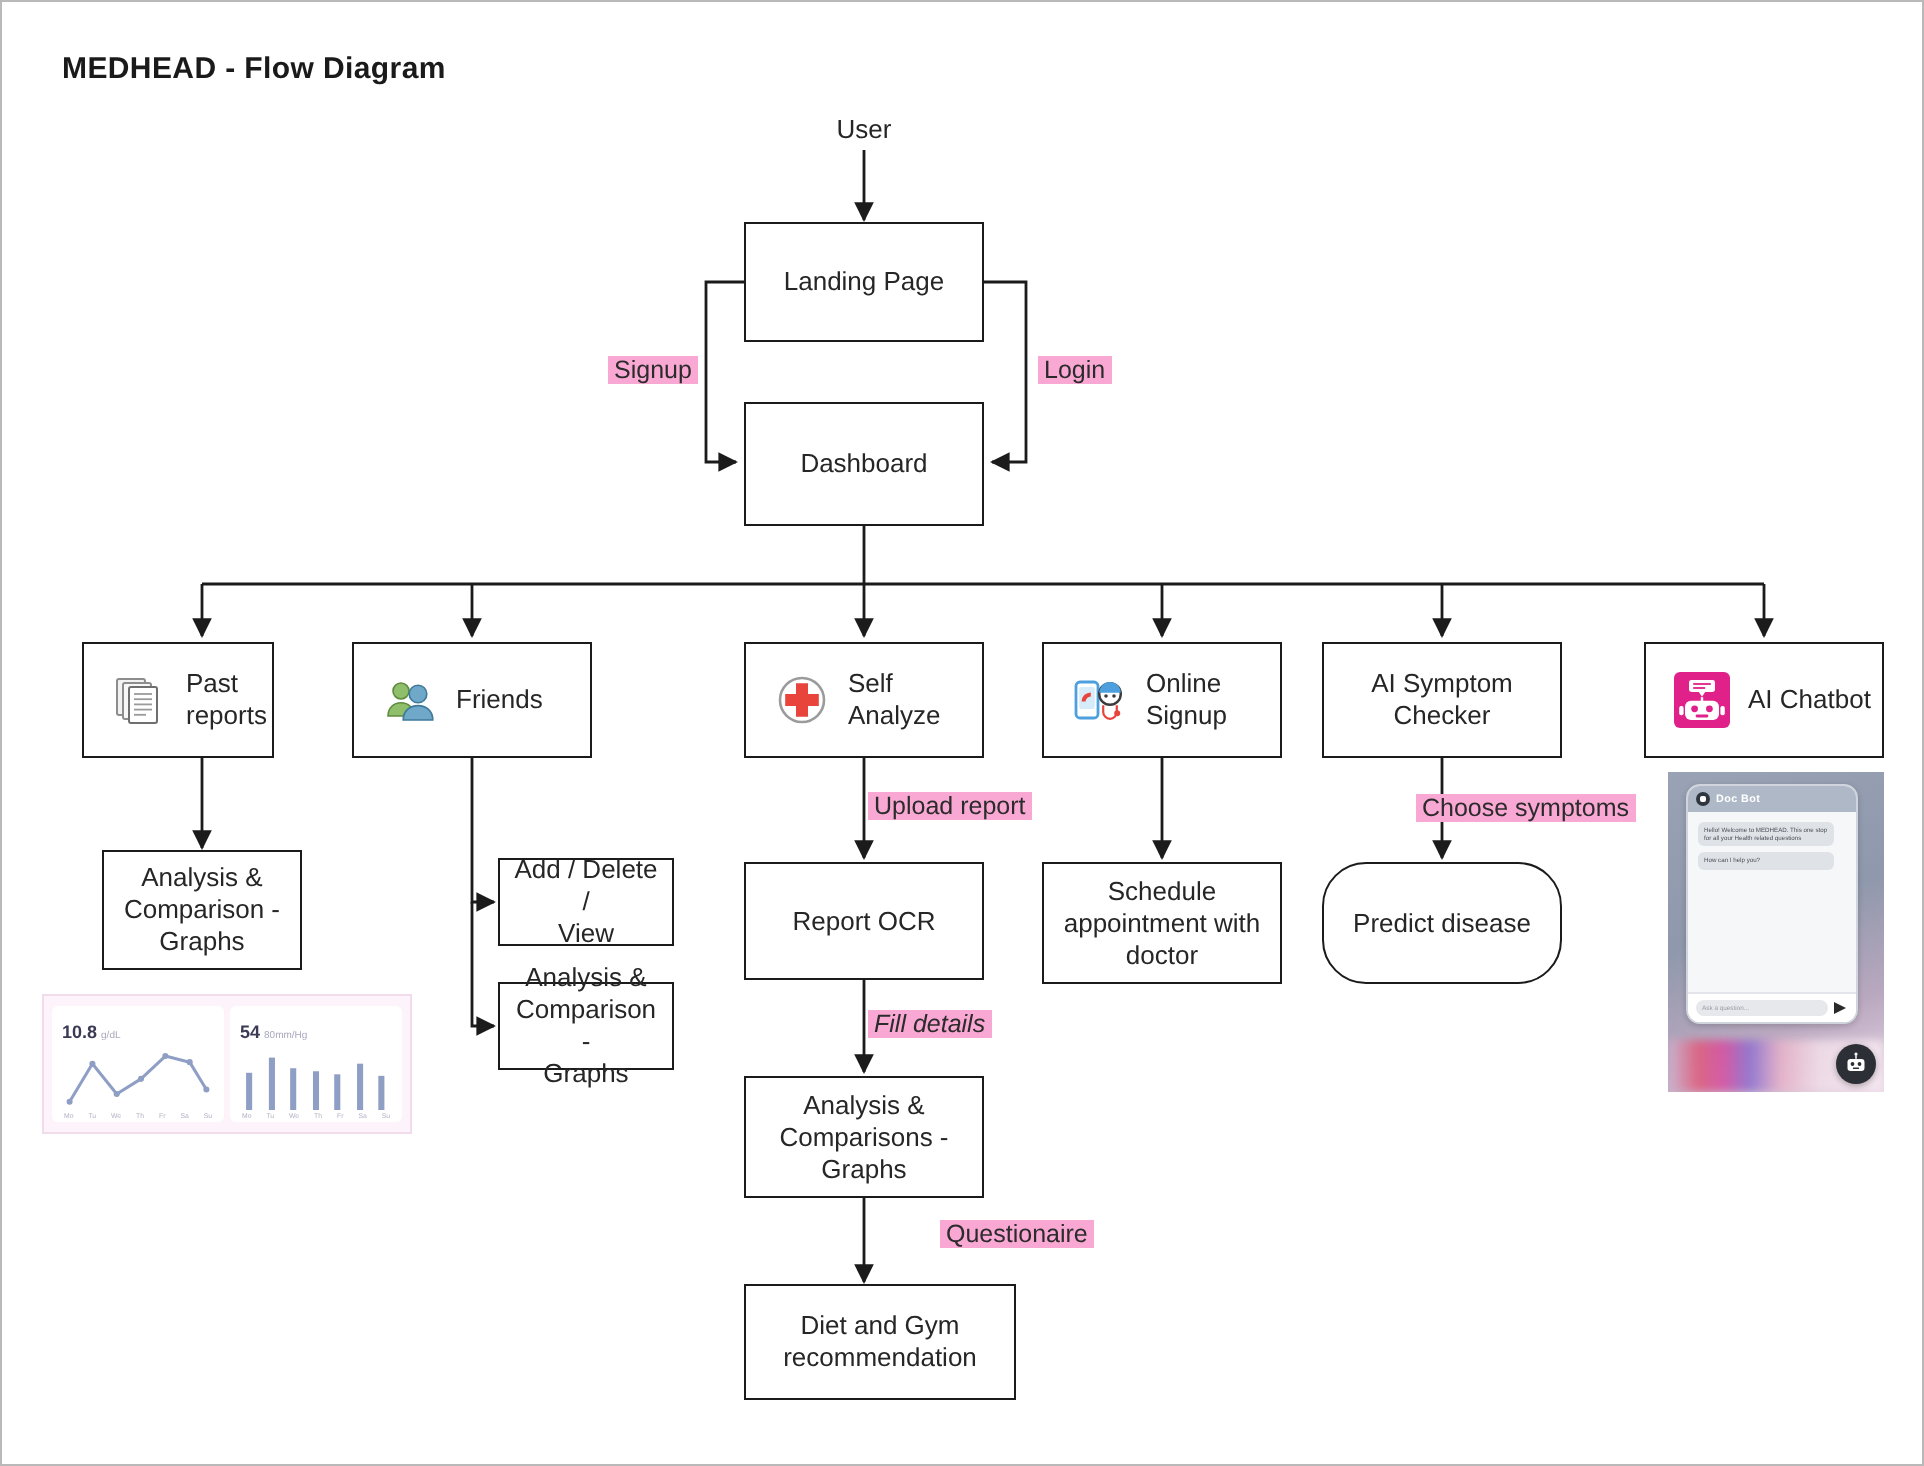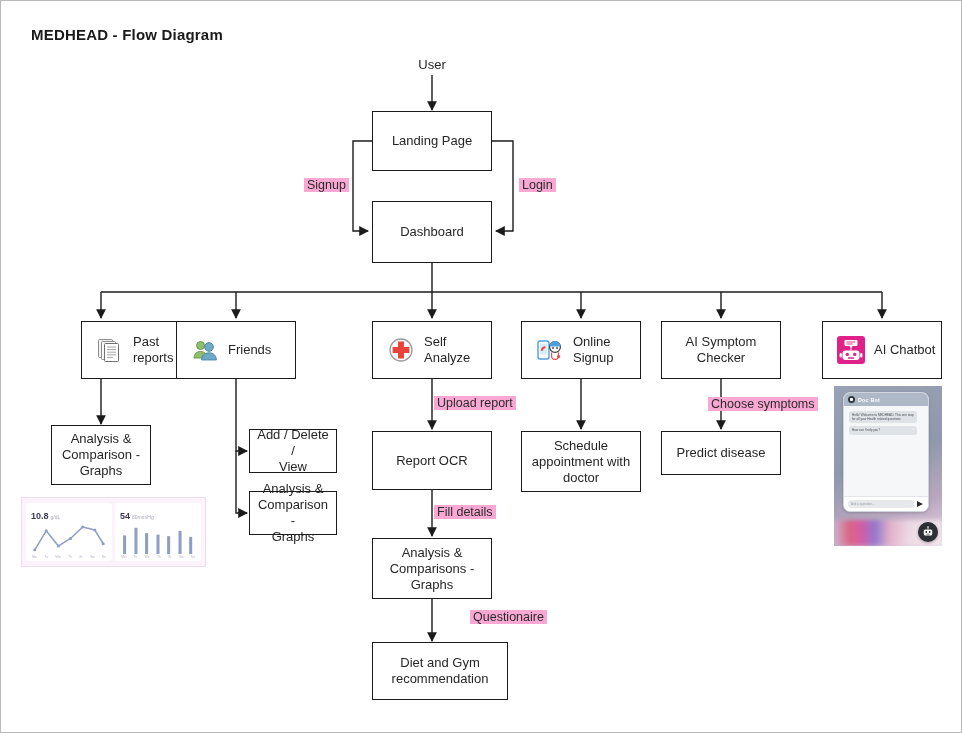--- a/index.html
+++ b/index.html
@@ -306,37 +306,37 @@
 
       <path d="M580,378 L580,428" marker-end="url(#arr)"></path>
 
       <path d="M720,378 L720,428" marker-end="url(#arr)"></path>
     </g>
   </svg>
 
   <div class="edge-label" style="left:303px; top:177px;">Signup</div>
   <div class="edge-label" style="left:518px; top:177px;">Login</div>
   <div class="edge-label" style="left:433px; top:395px;">Upload report</div>
-  <div class="edge-label" style="left:433px; top:504px;">Fill details</div>
+  <div class="edge-label" style="left:433px; top:504px;font-style:italic;">Fill details</div>
   <div class="edge-label" style="left:433px; top:609px;margin-left:36px;">Questionaire</div>
   <div class="edge-label" style="left:707px; top:396px;">Choose symptoms</div>
 
   <div style="position:absolute; left:397px; top:56px; width:68px; text-align:center; font-size:13px; color:#262626;">
     <span class="label">User</span>
   </div>
 
   <div class="node" style="left:371px; top:110px; width:120px; height:60px;">
     <span class="label">Landing Page</span>
   </div>
 
   <div class="node" style="left:371px; top:200px; width:120px; height:62px;">
     <span class="label">Dashboard</span>
   </div>
 
-  <div class="node with-icon" style="left:40px; top:320px; width:96px; height:58px;margin-left:40px;">
+  <div class="node with-icon" style="left:40px; top:320px; width:96px; height:58px;">
     <span class="icon">
       <svg viewBox="0 0 28 28">
         <rect x="2.5" y="3.5" width="14" height="18" rx="1" fill="#f2f2f2" stroke="#8d8d8d" stroke-width="1"></rect>
         <rect x="5.5" y="5.5" width="14" height="18" rx="1" fill="#f7f7f7" stroke="#8d8d8d" stroke-width="1"></rect>
         <rect x="8.5" y="7.5" width="14" height="18" rx="1" fill="#ffffff" stroke="#6f6f6f" stroke-width="1"></rect>
         <g stroke="#9a9a9a" stroke-width="0.9">
           <line x1="11" y1="11" x2="20" y2="11"></line>
           <line x1="11" y1="13.6" x2="20" y2="13.6"></line>
           <line x1="11" y1="16.2" x2="20" y2="16.2"></line>
           <line x1="11" y1="18.8" x2="20" y2="18.8"></line>
@@ -443,21 +443,21 @@
     <span class="label">Diet and Gym
 recommendation</span>
   </div>
 
   <div class="node" style="left:520px; top:430px; width:120px; height:61px;">
     <span class="label">Schedule
 appointment with
 doctor</span>
   </div>
 
-  <div class="node" style="left:660px; top:430px; width:120px; height:44px;">
+  <div class="node" style="left:660px; top:430px; width:120px; height:61px;border-radius:22px;">
     <span class="label">Predict disease</span>
   </div>
 
   <div class="graph-preview" style="left:20px; top:496px; width:185px; height:70px;">
 
     <div class="gp-card">
       <div class="gp-title">HAEMOGLOBIN</div>
       <div class="gp-value">
         <span>10.8</span><span class="unit">g/dL</span>
       </div>

